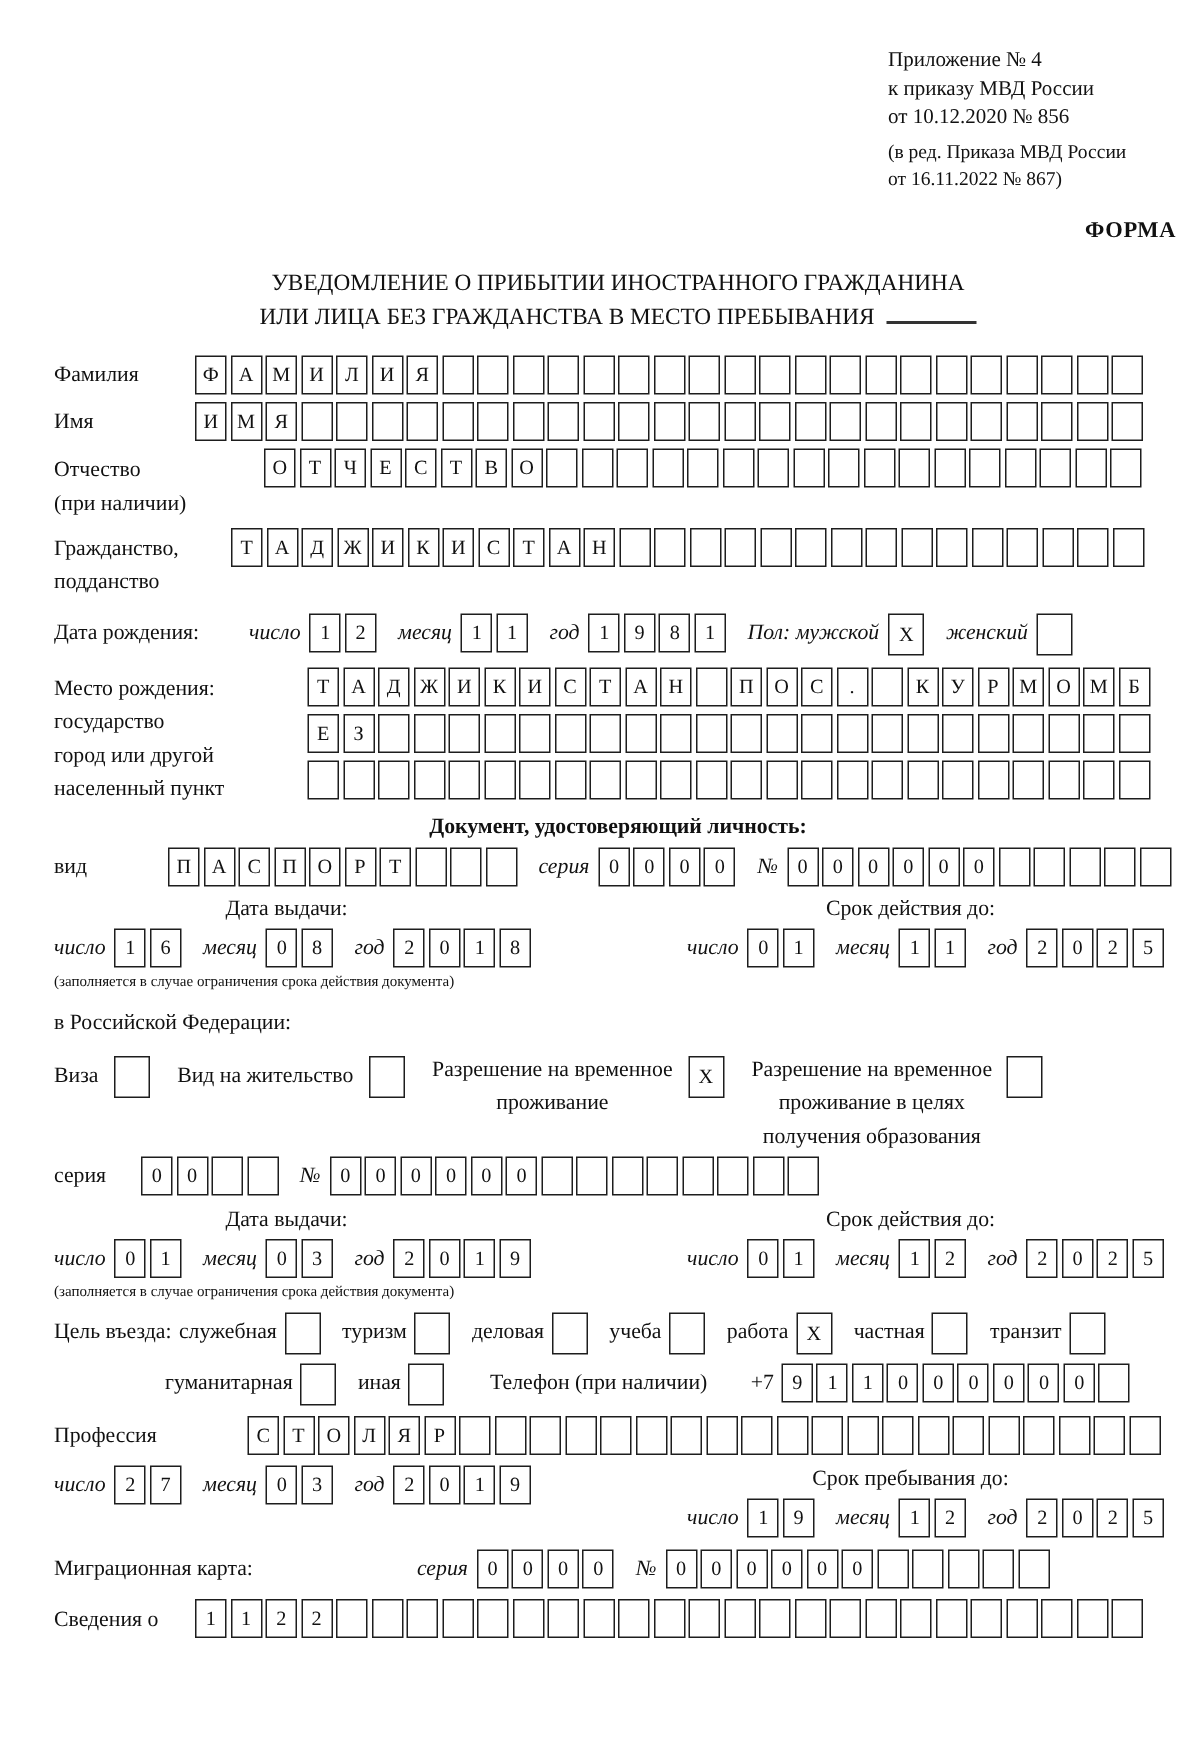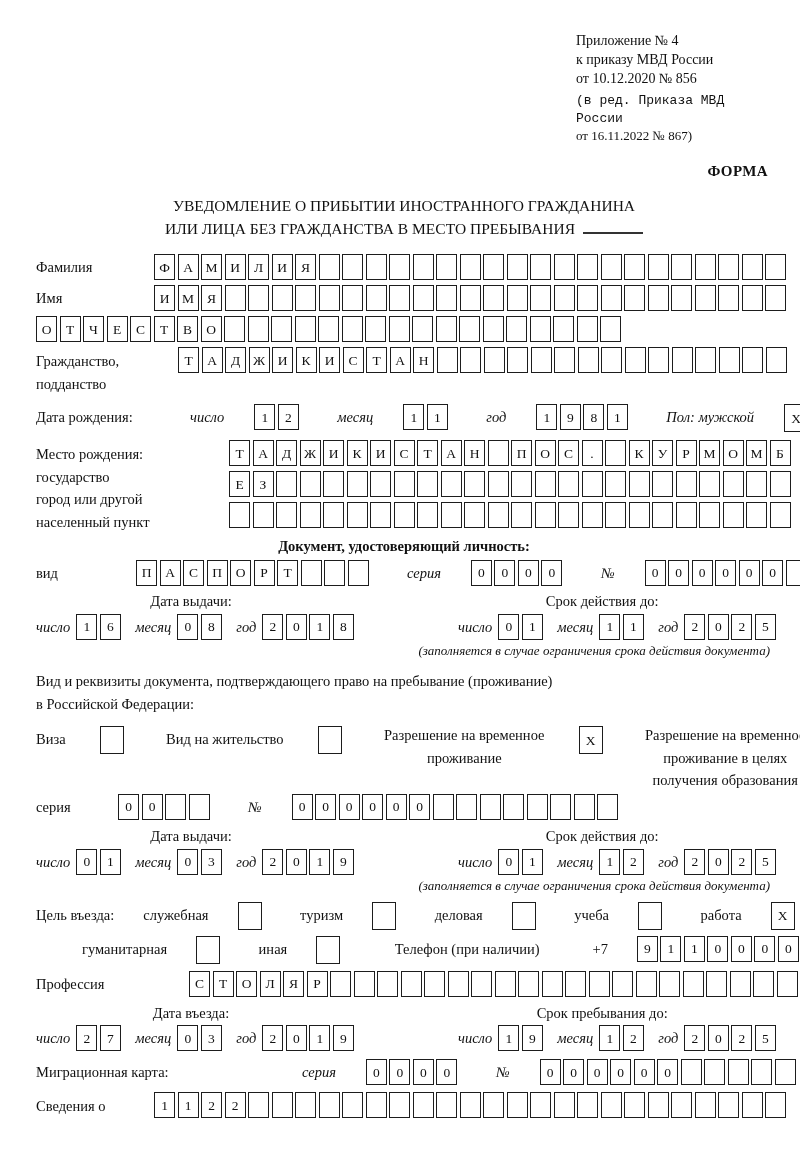--- a/index.html
+++ b/index.html
@@ -2,35 +2,35 @@
 <html lang="ru"><head>
 <meta charset="utf-8">
 <style>
   * { margin:0; padding:0; box-sizing:border-box; }
   html,body { width:800px; height:1163px; overflow:hidden; }
   body {
     background:#ffffff; color:#111;
     font-family:"Liberation Serif","DejaVu Serif",serif;
     font-size:14.5px; line-height:1.3;
   }
-  .page { width:800px; height:831px; padding:32px 28px 0 36px; }
+  .page { width:800px; height:831px; padding:32px 12px 0 36px; }
 
   
   .hdr { margin-left:auto; width:196px; line-height:1.34; }
   .hdr div { font-size:14px; }
   .hdr .small { font-size:13px; }
-  .hdr .gap { margin-top:4px;font-family:Liberation Mono, monospace; }
+  .hdr .gap { margin-top:4px; }
   .forma { text-align:right; font-weight:bold; font-size:15px; letter-spacing:.4px; margin:18px 4px 0 0; }
 
   .title { text-align:center; font-weight:normal; font-size:15.5px; line-height:1.5; margin-top:12px; }
   .title-underline { display:inline-block; width:60px; border-bottom:2px solid #333; height:14px; margin-left:8px; }
 
   .sec { font-weight:bold; font-size:14.5px; margin-top:22px; letter-spacing:.2px; }
 
-  .row { display:flex; align-items:flex-start; margin-top:5px;gap:24px; }
+  .row { display:flex; align-items:flex-start; margin-top:5px; }
   .lbl { flex:none; padding-top:4px; }
   .lblcol { flex:none; line-height:1.55; padding-top:3px; }
   .dlbl { flex:none; padding-top:4px; margin:0 6px 0 12px;font-style:italic; }
   .dlbl.first { margin-left:0; }
   .plabel { flex:none; padding-top:4px; margin:0 5px 0 12px; }
 
   .w94{width:94px} .w140{width:140px} .w118{width:118px} .w169{width:169px}
   .w76{width:76px} .w58{width:58px} .w129{width:129px} .w172{width:172px}
 
   .cells { display:flex; flex:none; }
@@ -43,21 +43,21 @@
   .stack .cells { margin-bottom:5px; }
 
   .center-bold { text-align:center; font-weight:bold; margin-top:10px; }
 
   .dates { display:flex; margin-top:8px;gap:35px; }
   .dcol-left { width:355px; flex:none; }
   .dcol-right { flex:1; }
   .dtitle { text-align:center; margin-bottom:3px; }
   .dcol-left .dtitle { width:310px; }
   .drow { display:flex; align-items:flex-start; }
-  .vnote { text-align:right; font-size:13px; margin-top:3px; padding-right:2px;font-style:italic; }
+  .vnote { text-align:left; font-size:10px; margin-top:3px; padding-right:2px; }
 
   .intro { margin-top:10px; line-height:1.6; }
 
   .permit { margin-top:8px; }
   .permit .plbl { flex:none; padding-top:6px; margin-right:10px; }
   .permit .cells { margin-right:16px; margin-top:2px; }
   .pcap { flex:none; text-align:center; line-height:1.55; margin-right:10px; }
 
   .purpose-ind { margin-left:74px; }
   .phone-label { margin-left:28px; }
@@ -143,20 +143,24 @@
         <span class="cell"></span>
         <span class="cell"></span>
         <span class="cell"></span>
         <span class="cell"></span>
         <span class="cell"></span>
         <span class="cell"></span>
       </span>
   </div>
 
   <div class="row">
+    <span class="lblcol w140">
+      <div>Отчество</div>
+      <div>(при наличии)</div>
+    </span>
     <span class="cells">
         <span class="cell">О</span>
         <span class="cell">Т</span>
         <span class="cell">Ч</span>
         <span class="cell">Е</span>
         <span class="cell">С</span>
         <span class="cell">Т</span>
         <span class="cell">В</span>
         <span class="cell">О</span>
         <span class="cell"></span>
@@ -413,21 +417,20 @@
             <span class="cell">0</span>
             <span class="cell">2</span>
             <span class="cell">5</span>
           </span>
       </div>
     </div>
   </div>
   <div class="vnote">(заполняется в случае ограничения срока действия документа)</div>
 
   <div class="intro">
-    <div>Вид и реквизиты документа, подтверждающего право на пребывание (проживание)</div>
     <div>в Российской Федерации:</div>
   </div>
 
   <div class="row permit">
     <span class="plbl">Виза</span>
     <span class="cells chkbig">
         <span class="cell"></span>
       </span>
     <span class="plbl">Вид на жительство</span>
     <span class="cells chkbig">
@@ -551,21 +554,21 @@
     <span class="cells chkbig">
         <span class="cell"></span>
       </span>
     <span class="plabel">транзит</span>
     <span class="cells chkbig">
         <span class="cell"></span>
       </span>
   </div>
 
   <div class="row" style="margin-top:6px">
-    <span class="plabel purpose-ind" style="margin-left:46px">гуманитарная</span>
+    <span class="plabel purpose-ind" style="margin-left:74px">гуманитарная</span>
     <span class="cells chkbig">
         <span class="cell"></span>
       </span>
     <span class="plabel">иная</span>
     <span class="cells chkbig">
         <span class="cell"></span>
       </span>
     <span class="plabel phone-label">Телефон (при наличии)</span>
     <span class="plabel" style="margin-left:24px">+7</span>
     <span class="cells">
@@ -609,21 +612,20 @@
         <span class="cell"></span>
         <span class="cell"></span>
         <span class="cell"></span>
         <span class="cell"></span>
         <span class="cell"></span>
       </span>
   </div>
 
   <div class="dates" style="margin-top:7px">
     <div class="dcol-left">
-      <div class="dtitle">Дата въезда:</div>
       <div class="drow">
         <span class="dlbl first">число</span>
         <span class="cells">
             <span class="cell">2</span>
             <span class="cell">7</span>
           </span>
         <span class="dlbl">месяц</span>
         <span class="cells">
             <span class="cell">0</span>
             <span class="cell">3</span>

